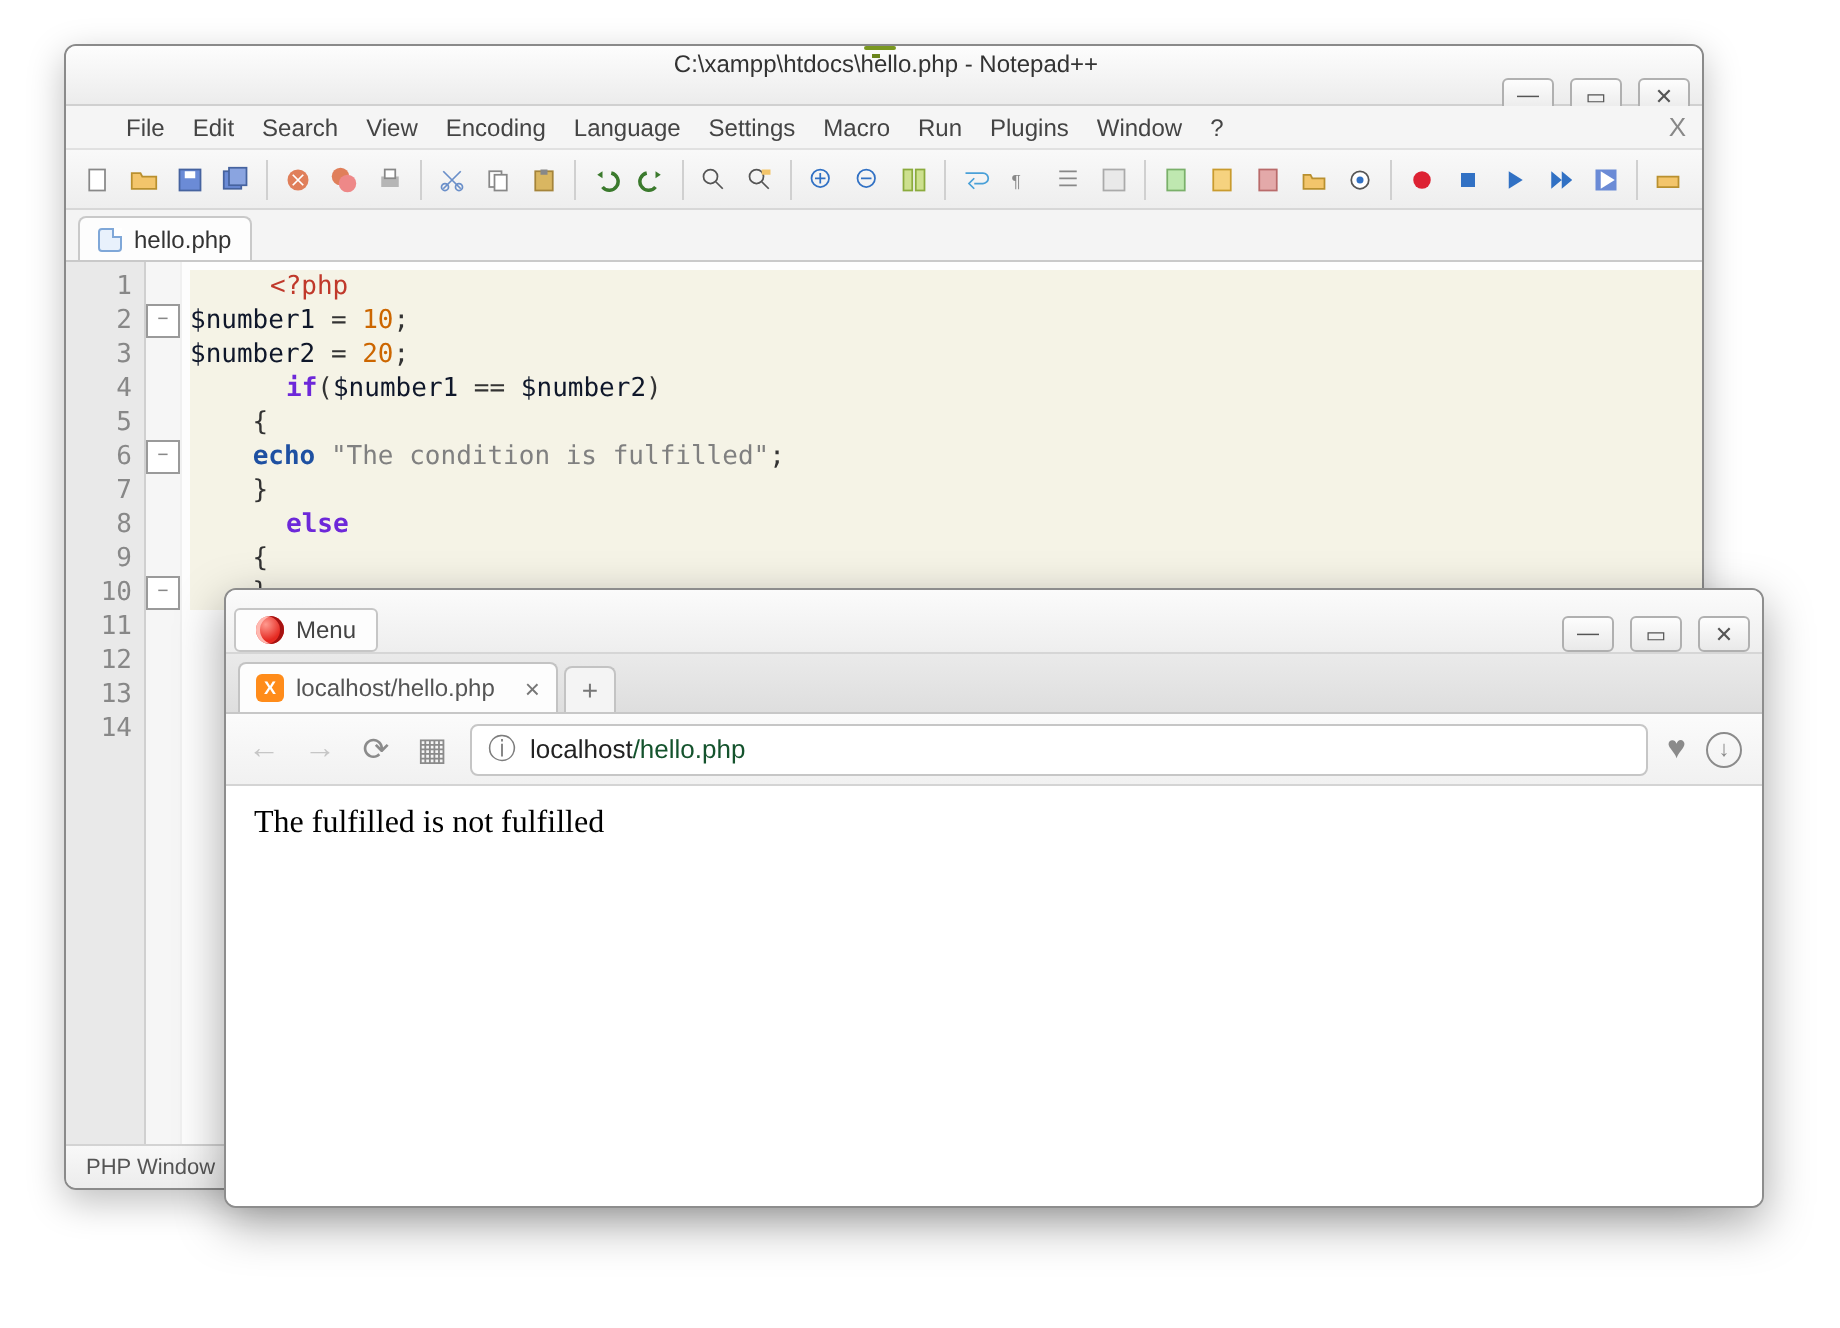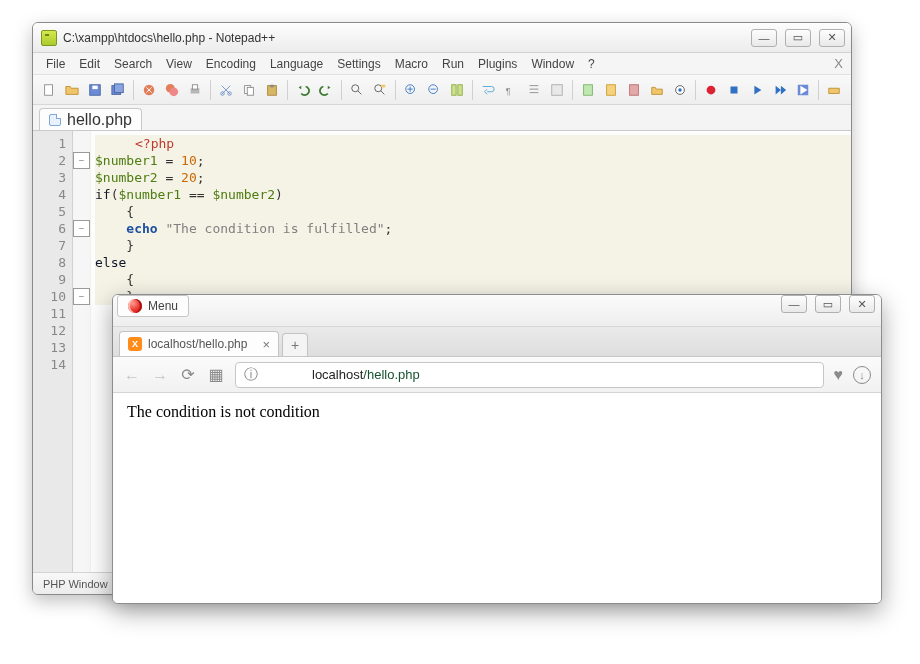--- a/index.html
+++ b/index.html
@@ -29,20 +29,21 @@
     flex-direction: column;
     overflow: hidden;
   }
   .titlebar {
     height: 30px;
     display: flex;
     align-items: center;
     padding: 0 6px 0 8px;
     background: linear-gradient(#fdfdfd,#ececec);
     border-bottom: 1px solid #d0d0d0;
+    flex-direction: column;
   }
   .titlebar .app-icon {
     width: 16px; height: 16px;
     margin-right: 6px;
     background: linear-gradient(#d6e84c,#aacb2c);
     border: 1px solid #7a9820;
     border-radius: 2px;
     position: relative;
   }
   .titlebar .app-icon::after{
@@ -54,21 +55,21 @@
   .winbtn {
     width:26px;height:18px;border:1px solid #b0b0b0;border-radius:3px;
     background:linear-gradient(#fdfdfd,#e9e9e9);
     display:flex;align-items:center;justify-content:center;
     font-family: Arial, sans-serif;
     font-size:11px;color:#555;cursor:default;
   }
 
   .menubar {
     height:22px;background:#f5f5f5;border-bottom:1px solid #e1e1e1;
-    display:flex;align-items:center;padding:0 6px;color:#444;
+    display:flex;align-items:center;padding:0 23px;color:#444;
     position:relative;
   }
   .menubar .menu-item{padding:2px 7px;border-radius:3px;}
   .menubar .menu-close{position:absolute;right:8px;color:#888;font-size:13px;}
 
   .toolbar {
     height:30px;background:linear-gradient(#f9f9f9,#eeeeee);
     border-bottom:1px solid #d7d7d7;
     display:flex;align-items:center;gap:3px;padding:0 6px;overflow:hidden;
   }
@@ -79,21 +80,21 @@
   .tsep{width:1px;height:20px;background:#d0d0d0;margin:0 2px;}
   .tbtn svg{width:14px;height:14px;}
 
   .tabbar {
     height:26px;background:#f4f4f4;border-bottom:1px solid #c9c9c9;
     display:flex;align-items:flex-end;padding:0 6px;
   }
   .filetab{
     height:22px;background:#fdfdfd;border:1px solid #c9c9c9;border-bottom:none;
     border-radius:4px 4px 0 0;display:flex;align-items:center;gap:6px;
-    padding:0 9px;font-size:16px;color:#333;
+    padding:0 9px;font-size:12px;color:#333;
   }
   .filetab .file-icon{
     width:12px;height:12px;border:1px solid #7fa7d8;background:#e8f1fc;
     border-radius:2px;position:relative;
   }
   .filetab .file-icon::before{
     content:"";position:absolute;right:-1px;top:-1px;width:4px;height:4px;
     background:#fff;border-left:1px solid #7fa7d8;border-bottom:1px solid #7fa7d8;
   }
 
@@ -110,42 +111,42 @@
     width:18px;background:#f6f6f6;border-right:1px solid #f0f0f0;
     display:flex;flex-direction:column;align-items:center;
     padding-top:4px;line-height:17px;color:#9a9a9a;font-size:10px;
   }
   .fold-col span{height:17px;display:flex;align-items:center;justify-content:center;width:100%;}
   .fold-box{width:9px;height:9px;border:1px solid #9a9a9a;background:#fff;font-size:9px;line-height:7px;text-align:center;color:#888;}
   .codecol{flex:1;padding:4px 0 4px 4px;line-height:17px;white-space:pre;}
   .codecol .line-bg{display:block;padding-left:0;}
   .hl-line{background:#f5f3e6;display:block;}
   .k-red{color:#c0392b;margin-left:40px;}
-  .k-green{color:#0f172a;font-weight:normal;}
+  .k-green{color:#6d28d9;font-weight:bold;margin-left:48px;}
   .k-str{color:#808080;}
-  .k-var{color:#4d7c0f;}
+  .k-var{color:#0f172a;}
   .k-blue{color:#1e50a2;font-weight:bold;}
   .k-num{color:#cc6600;}
 
   .statusbar{
     height:22px;background:linear-gradient(#f8f8f8,#ececec);
     border-top:1px solid #d3d3d3;display:flex;align-items:center;
     padding:0 10px;color:#555;font-size:11px;gap:40px;
   }
 
   
   .opera-window{
     position:absolute; left:112px; top:294px;
     width:770px; height:310px;
     background:#fff;border:1px solid #8d8d8d;border-radius:6px;
     box-shadow:0 8px 24px rgba(0,0,0,.35);
     display:flex;flex-direction:column;overflow:hidden;
   }
   .opera-titlebar{
-    height:32px;display:flex;align-items:flex-start;padding:0 6px 0 4px;
+    height:32px;display:flex;align-items:flex-end;padding:0 6px 0 4px;
     background:linear-gradient(#fbfbfb,#eeeeee);border-bottom:1px solid #d6d6d6;
   }
   .opera-menu-btn{
     height:22px;border:1px solid #c6c6c6;border-radius:3px;background:#fdfdfd;
     display:flex;align-items:center;gap:6px;padding:0 10px;font-size:12px;color:#444;
   }
   .opera-logo{
     width:14px;height:14px;border-radius:50%;
     background:radial-gradient(circle at 35% 30%, #ff9a8f,#e52a22 60%);
     box-shadow:inset -2px 0 0 #a51211, inset 2px 0 0 #ffb9b1;
@@ -175,21 +176,21 @@
     border-bottom:1px solid #d4d4d4;display:flex;align-items:center;
     gap:10px;padding:0 10px;color:#666;
   }
   .navbtn{width:18px;text-align:center;font-size:16px;color:#8b8b8b;}
   .navbtn.disabled{color:#c6c6c6;}
   .urlbar{
     flex:1;height:26px;border:1px solid #c6c6c6;border-radius:4px;background:#fff;
     display:flex;align-items:center;padding:0 8px;gap:7px;font-size:13px;color:#333;
   }
   .urlbar .globe{color:#7d7d7d;font-size:14px;}
-  .urlbar .domain{color:#222;margin-left:47px;}
+  .urlbar .domain{color:#222;}
   .urlbar .path{color:#14532d;}
   .hearticon{font-size:16px;color:#8b8b8b;}
   .dlicon{width:18px;height:18px;border:1.5px solid #8b8b8b;border-radius:50%;
     display:flex;align-items:center;justify-content:center;font-size:11px;color:#8b8b8b;}
 
   .opera-viewport{
     flex:1;background:#fff;padding:10px 14px;
     font-family:"Times New Roman",serif;font-size:16px;color:#000;
   }
 </style>
@@ -485,15 +486,15 @@
     <div class="navbtn">▦</div>
     <div class="urlbar">
       <span class="globe">ⓘ</span>
       <span><span class="domain">localhost</span><span class="path">/hello.php</span></span>
     </div>
     <div class="hearticon">♥</div>
     <div class="dlicon">↓</div>
   </div>
 
   <div class="opera-viewport">
-    <span>The condition is not condition</span>
+    <span>The fulfilled is not fulfilled</span>
   </div>
 </div>
 
 </body></html>

